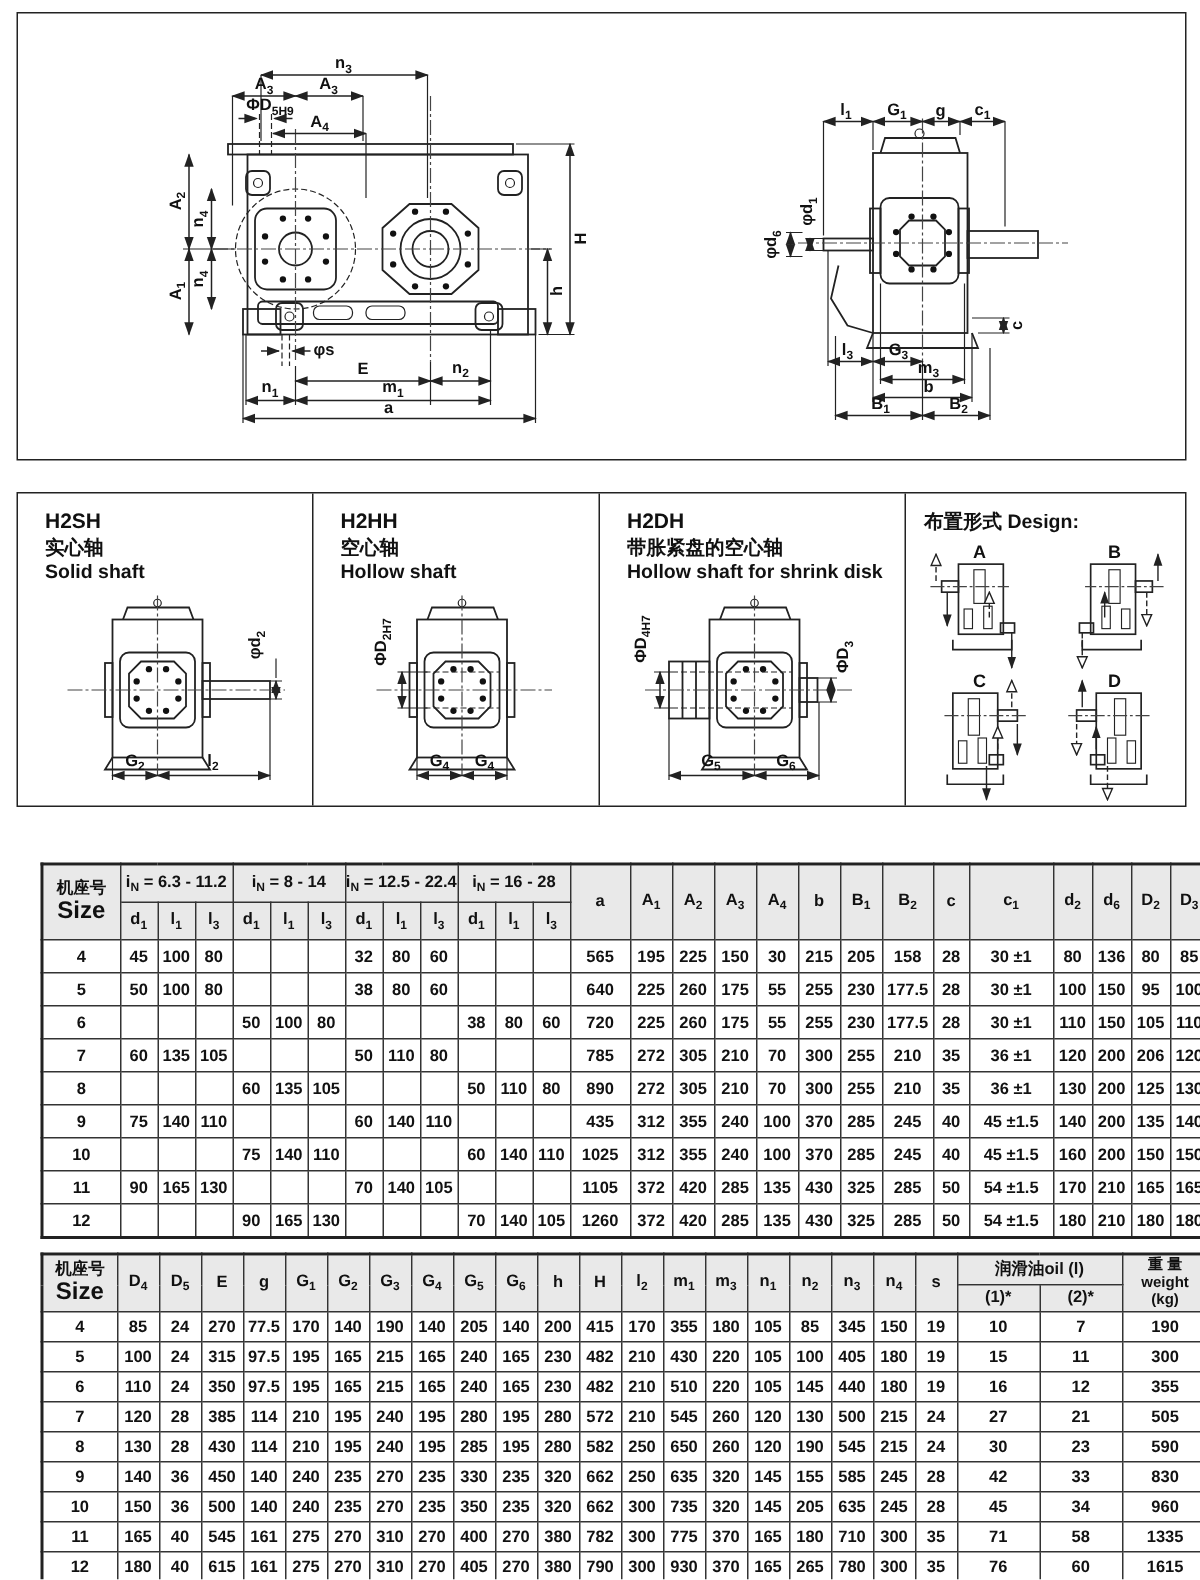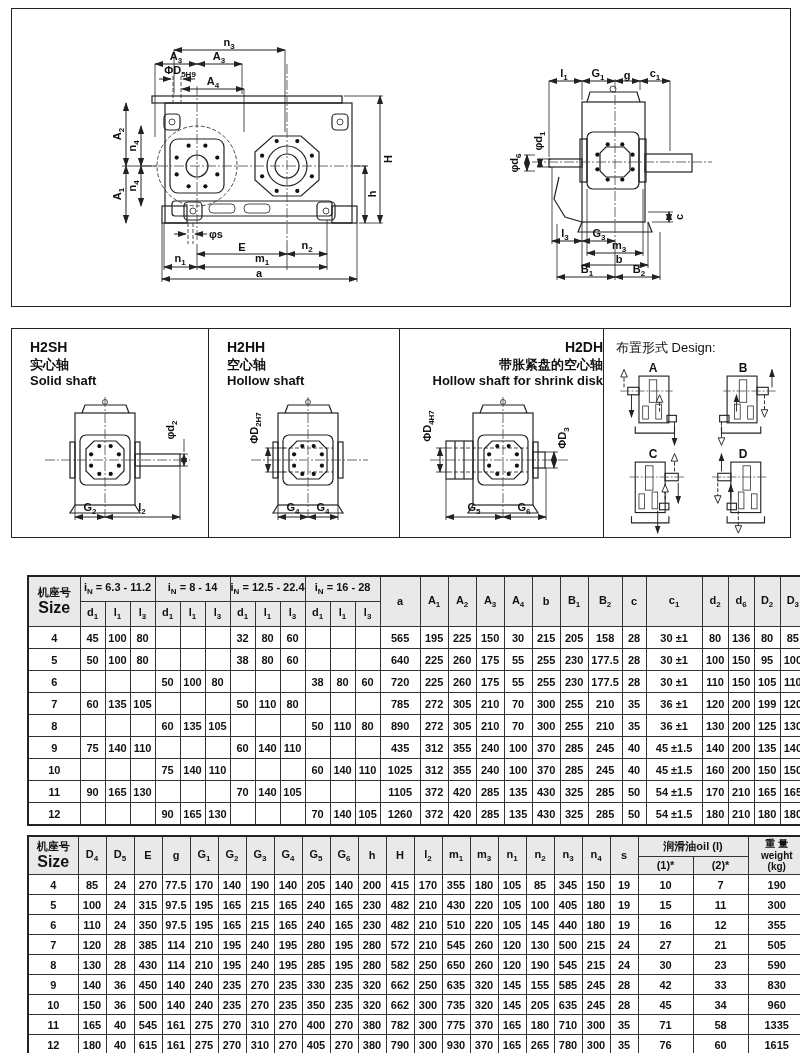--- a/index.html
+++ b/index.html
@@ -20,21 +20,21 @@
   .hd{stroke-dasharray:4 2;}
   .dl{stroke:#222;fill:none;stroke-width:1;}
   
   .panel{position:relative;height:100%;box-sizing:border-box;padding:10px 0 0 18px;}
   .panel+.panel{border-left:1.5px solid #222;}
   .pcode{font-size:14px;font-weight:bold;line-height:1.25;}
   .pcn{font-size:13px;font-weight:bold;line-height:1.25;}
   .pen{font-size:13px;font-weight:bold;line-height:1.25;}
   .pdraw{position:absolute;left:8px;top:66px;width:175px;height:128px;}
   
-  .dtitle{font-size:13px;font-weight:normal;}
+  .dtitle{font-size:13px;font-weight:bold;}
   .dgrid{position:absolute;left:10px;top:30px;width:170px;height:172px;}
   .dicon{position:absolute;width:78px;height:86px;}
   .dletter{position:absolute;top:-2px;left:50%;transform:translateX(-50%);
            font-size:12px;font-weight:bold;}
   
   table{border-collapse:collapse;table-layout:fixed;width:778px;background:#fff;
         border:2px solid #222;}
   th,td{border:1px solid #333;text-align:center;vertical-align:middle;padding:0;
         overflow:hidden;font-weight:bold;}
   th{background:#e9e9e9;font-size:11px;line-height:1.15;}
@@ -333,21 +333,21 @@
           <line class="dl" x1="85" y1="122" x2="115" y2="122" marker-start="url(#ar)" marker-end="url(#ar)"></line>
           <line class="thin" x1="55" y1="110" x2="55" y2="125"></line>
             <line class="thin" x1="115" y1="110" x2="115" y2="125"></line>
         </svg>
         <span class="dim v" style="left:33px;top:33px;">ΦD<sub>2H7</sub></span>
         <span class="dim" style="left:70px;top:114px;">G<sub>4</sub></span>
         <span class="dim" style="left:100px;top:114px;">G<sub>4</sub></span>
       </div>
     </div>
 
-    <div class="panel" style="width:204px;text-align:right;">
+    <div class="panel" style="width:204px;">
       <div class="pcode">H2DH</div>
       <div class="pcn">带胀紧盘的空心轴</div>
       <div class="pen">Hollow shaft for shrink disk</div>
       <div class="pdraw" style="left:18px;">
         <svg width="175" height="128" viewBox="0 0 175 128">
           <path class="ol" d="M62,18 L65,10 L106,10 L109,18"></path>
             <circle class="thin" cx="85" cy="7" r="2.5"></circle>
           <rect class="ol" x="55" y="18" width="60" height="92"></rect>
           <rect class="ol" x="60" y="40" width="50" height="50" rx="6"></rect>
           <rect class="ol" x="115" y="47" width="5" height="36"></rect>
@@ -647,21 +647,21 @@
             <td>305</td>
             <td>210</td>
             <td>70</td>
             <td>300</td>
             <td>255</td>
             <td>210</td>
             <td>35</td>
             <td>36 ±1</td>
             <td>120</td>
             <td>200</td>
-            <td>199</td>
+            <td>206</td>
             <td>120</td>
           </tr>
           <tr>
             <td>8</td>
             <td></td>
             <td></td>
             <td></td>
             <td>60</td>
             <td>135</td>
             <td>105</td>

